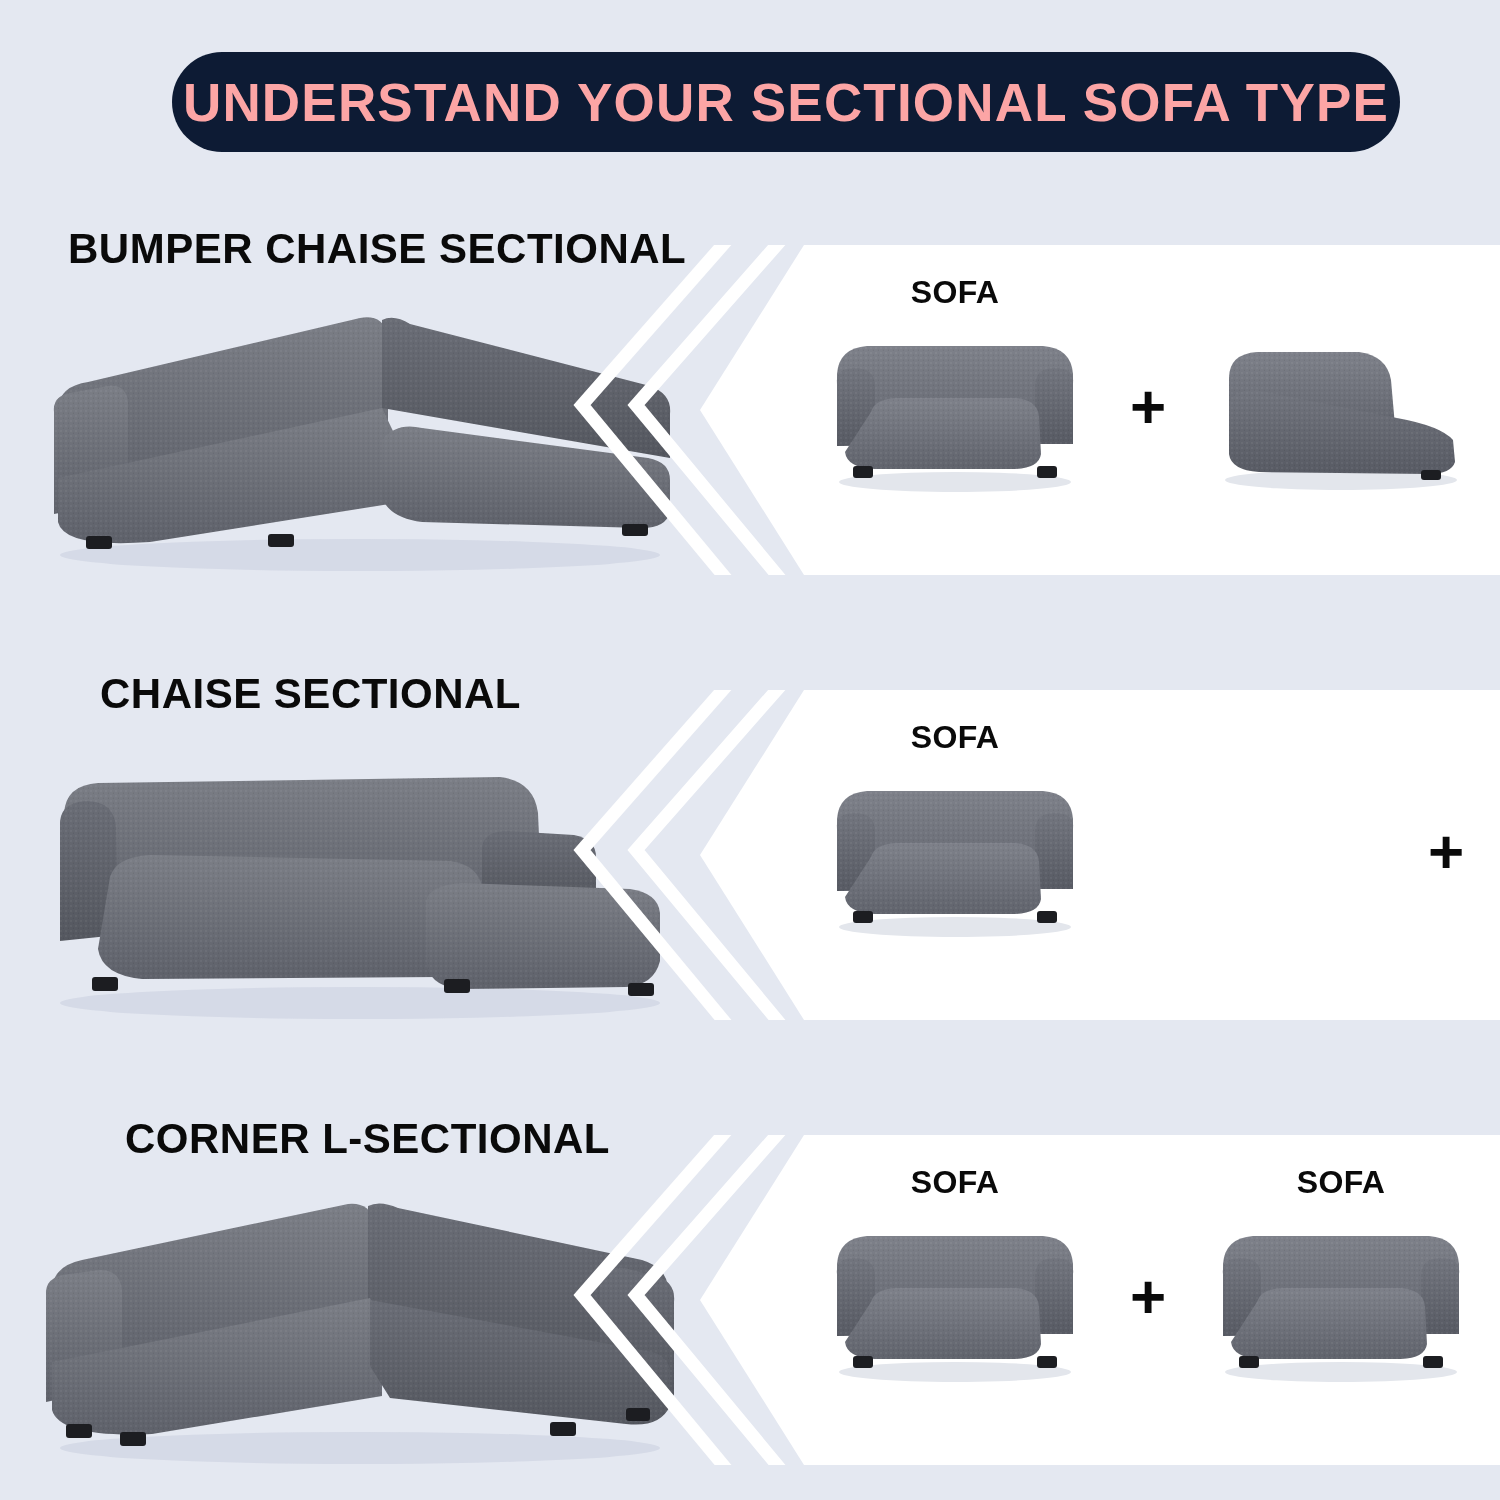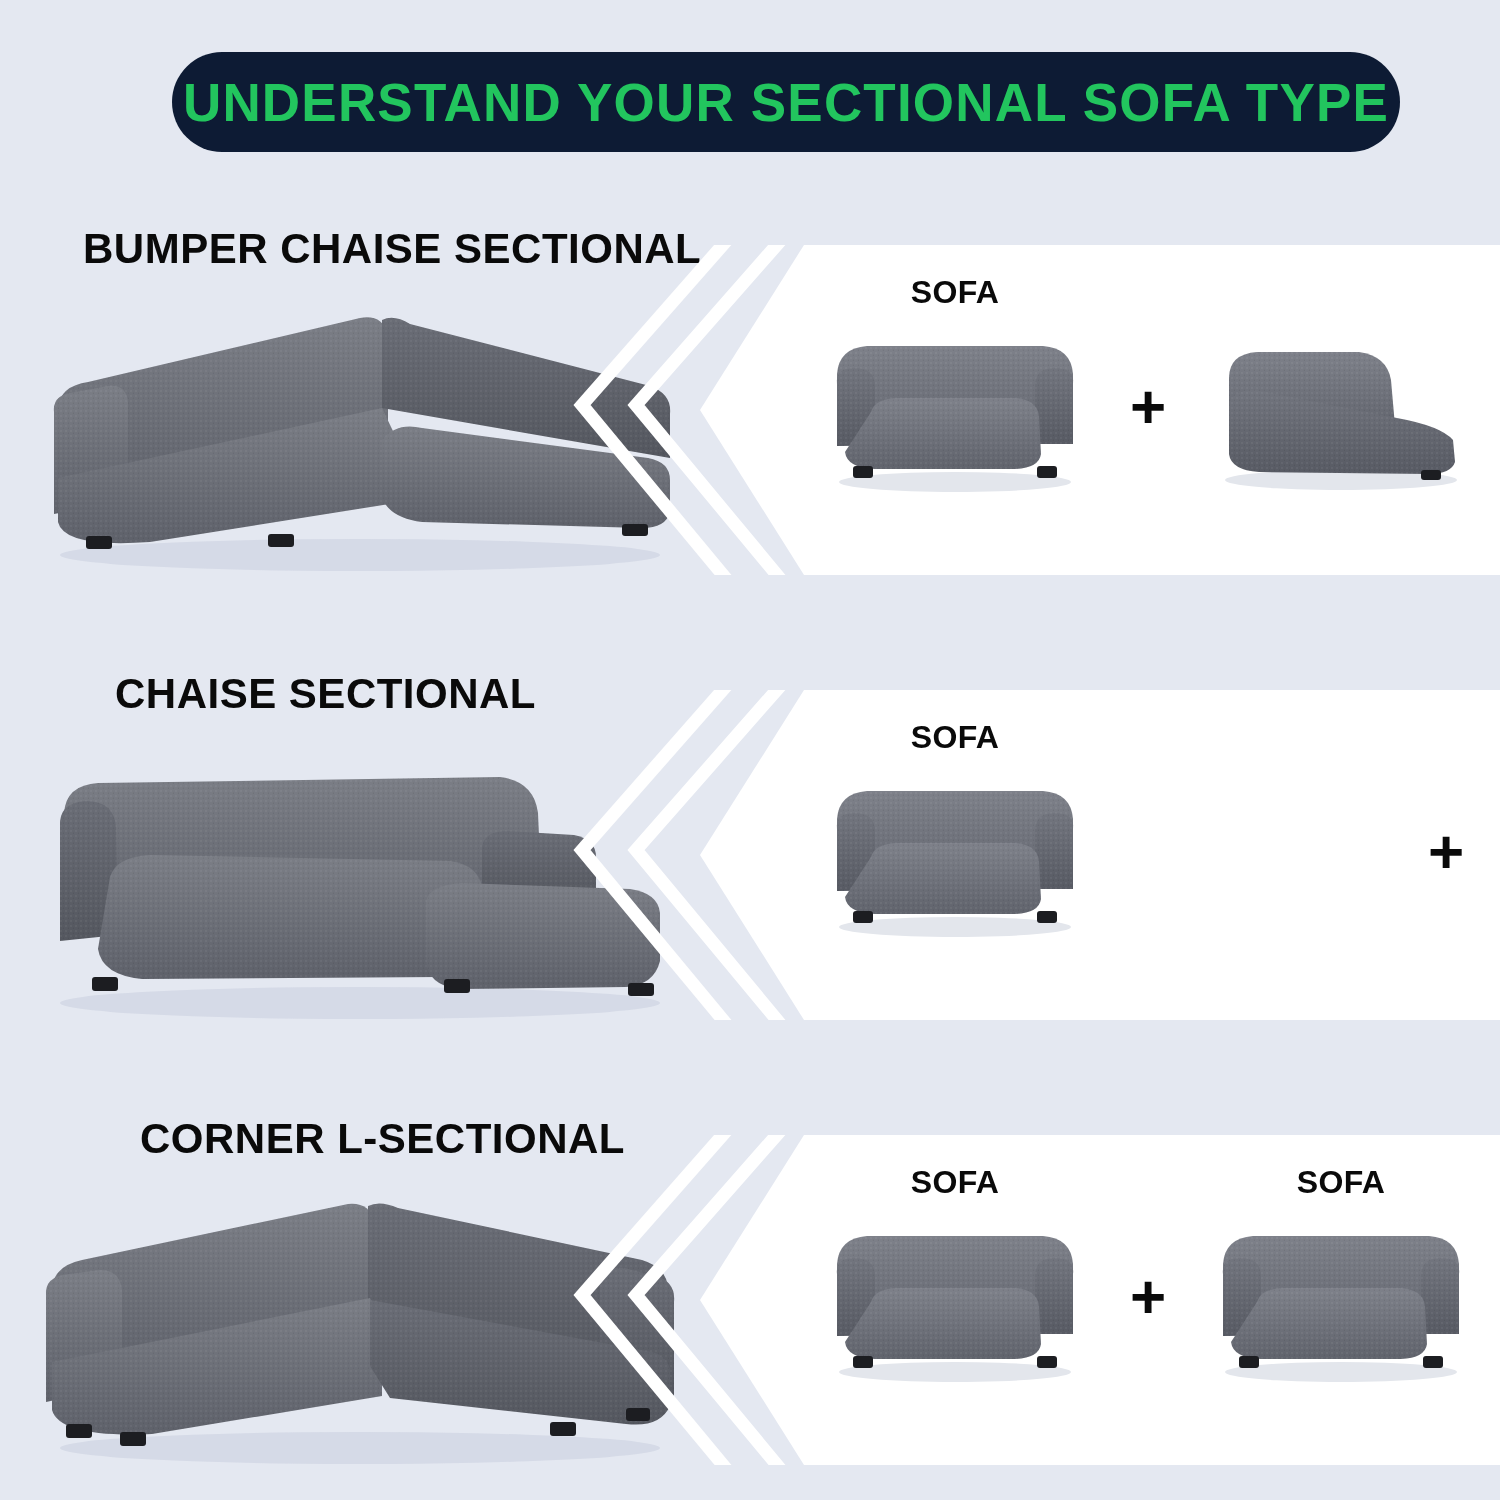--- a/index.html
+++ b/index.html
@@ -14,42 +14,41 @@
   
   .banner {
     position: absolute;
     left: 172px; top: 52px;
     width: 1228px; height: 100px;
     background: #0d1b34;
     border-radius: 50px;
     display: flex; align-items: center; justify-content: center;
   }
   .banner-text {
-    color: #22c55e;
+    color: #fca5a5;
     font-size: 53px;
     font-weight: bold;
     letter-spacing: 1.2px;
     white-space: nowrap;
   }
 
   
   .section { position: absolute; left: 0; width: 1500px; height: 420px; }
   .section-1 { top: 215px; }
   .section-2 { top: 660px; padding-left: 32px; }
   .section-3 { top: 1105px; }
 
   .section-title {
     position: absolute;
     top: 10px;
     font-size: 42px;
     font-weight: bold;
     color: #0a0a0a;
     letter-spacing: 0.5px;
     white-space: nowrap;
-    margin-left: 15px;
   }
   .t1 { left: 68px; }
   .t2 { left: 100px; }
   .t3 { left: 125px; }
 
   
   .hero {
     position: absolute;
     left: 30px; top: 75px;
     width: 660px; height: 300px;

